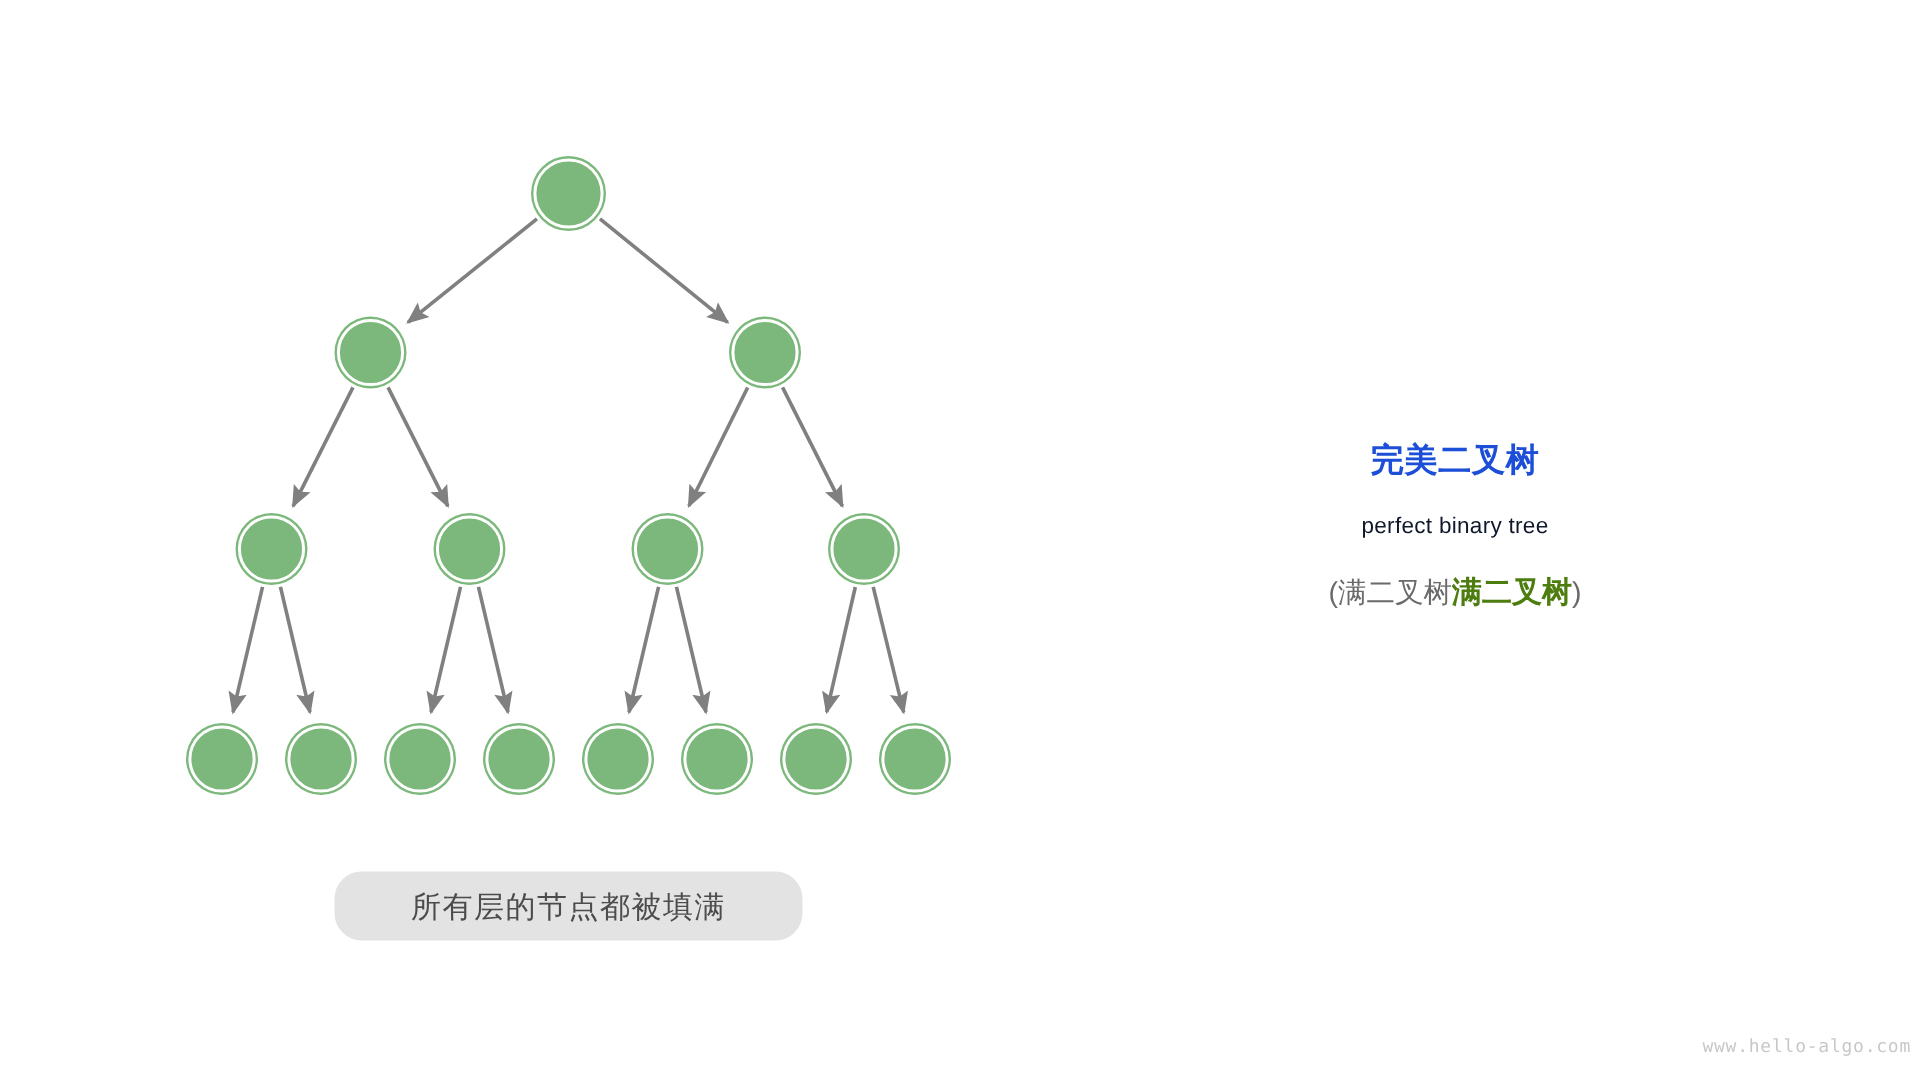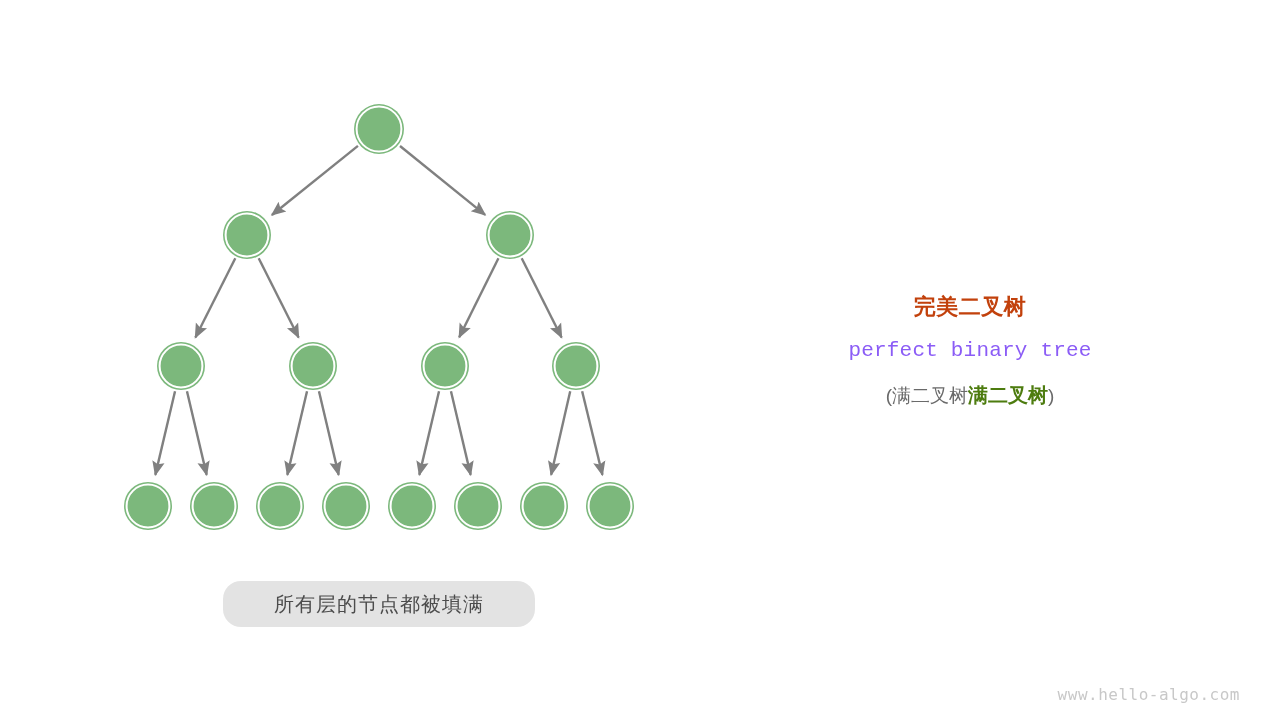--- a/index.html
+++ b/index.html
@@ -27,28 +27,28 @@
   .legend {
     position: absolute;
     left: 820px;
     top: 292px;
     width: 300px;
     text-align: center;
   }
   .legend-title {
     font-size: 22px;
     font-weight: bold;
-    color: #c2410c;
+    color: #1d4ed8;
     line-height: 30px;
     letter-spacing: 0.5px;
   }
   .legend-sub {
-    font-family: Liberation Mono, monospace;
-    font-size: 21px;
-    color: #8b5cf6;
+    font-family: Liberation Sans, sans-serif;
+    font-size: 15px;
+    color: #0f172a;
     line-height: 30px;
     margin-top: 14px;
     letter-spacing: 0.2px;
   }
   .legend-alt {
     font-size: 19px;
     color: #6a6a6a;
     line-height: 30px;
     margin-top: 14px;
   }
@@ -74,24 +74,24 @@
   }
   .caption-pill span {
     font-size: 20px;
     color: #4c4c4c;
     letter-spacing: 1px;
   }
 
   
   .watermark {
     position: absolute;
-    right: 40px;
+    right: 6px;
     bottom: 16px;
     font-family: "DejaVu Sans Mono", "Liberation Mono", monospace;
-    font-size: 16px;
+    font-size: 12px;
     color: #c8c8c8;
     letter-spacing: 0.5px;
   }
 </style>
 </head>
 <body>
 
 <svg id="tree-canvas" viewBox="0 0 1280 720" xmlns="http://www.w3.org/2000/svg">
   <defs>
     <marker id="arrowhead" markerWidth="7" markerHeight="7" refX="5.6" refY="3" orient="auto" markerUnits="strokeWidth">

